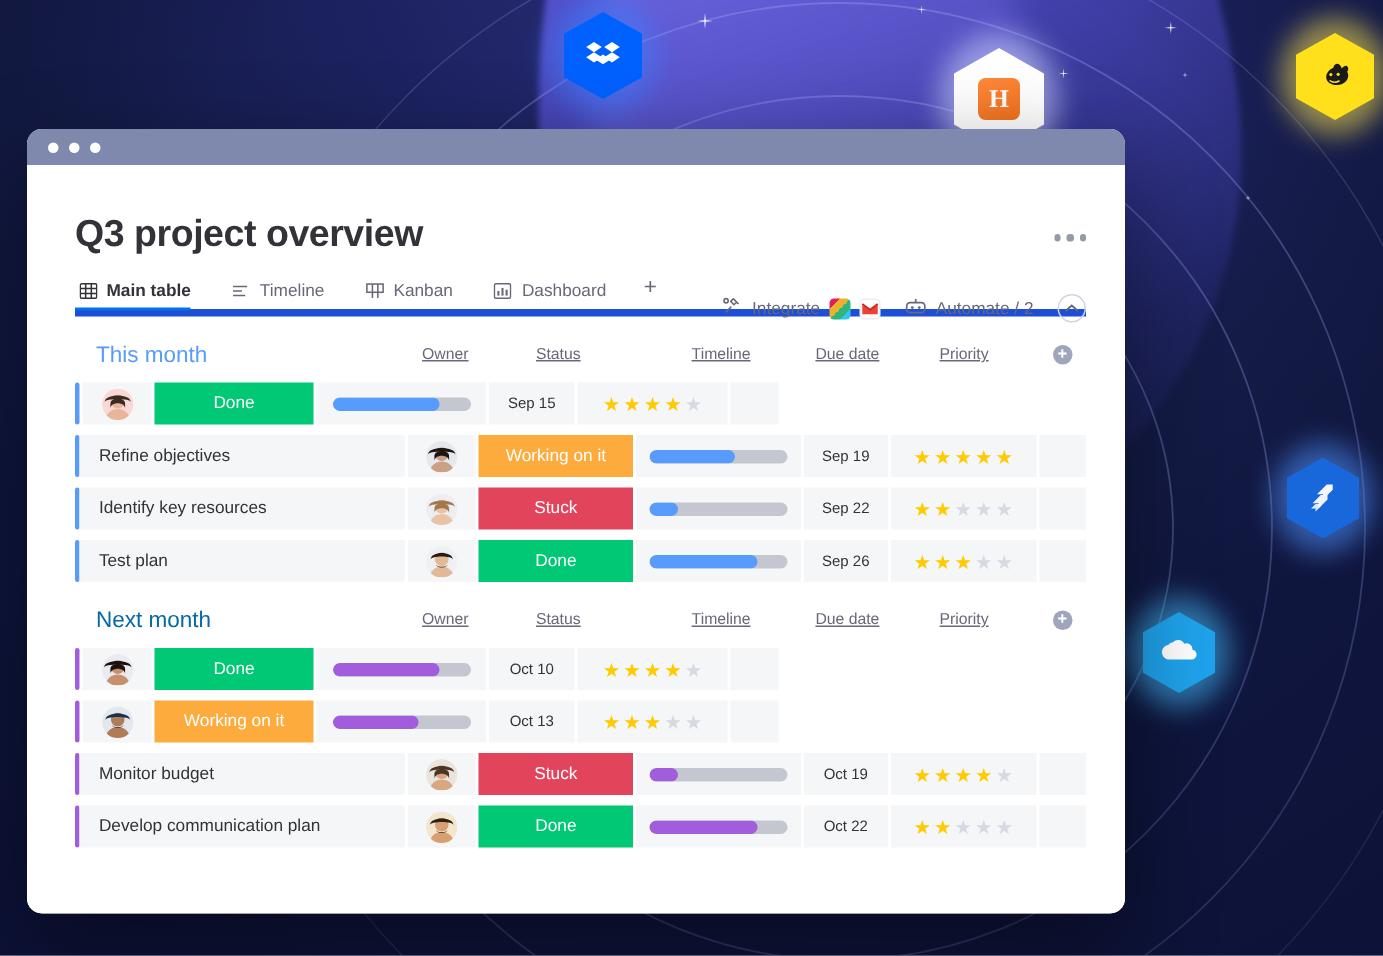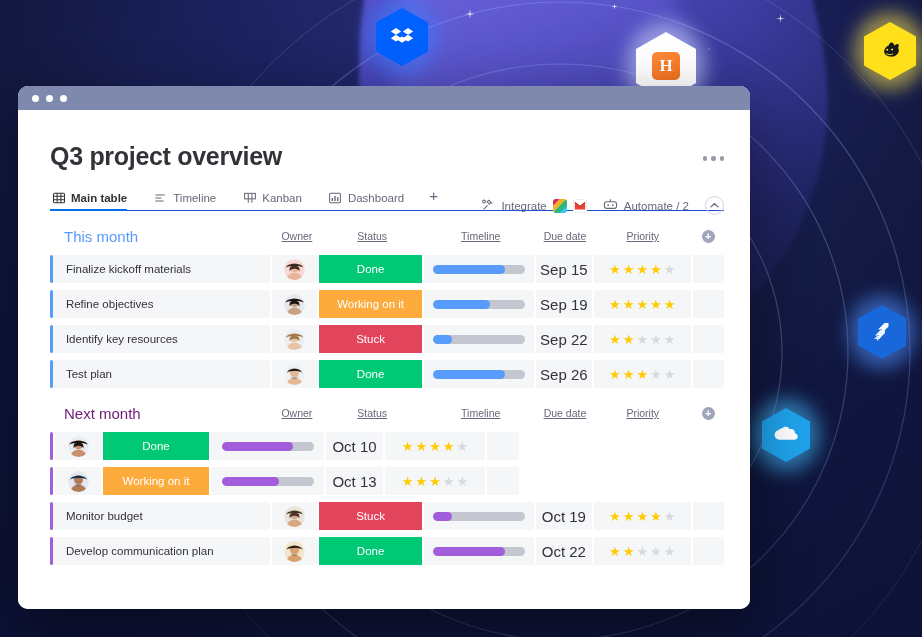--- a/index.html
+++ b/index.html
@@ -55,21 +55,21 @@
   }
   #titlebar { height: 24px; background: #7f89ae; display:flex; align-items:center; padding-left: 14px; gap: 7px; }
   #titlebar .dot { width: 7px; height: 7px; border-radius: 50%; background: #fff; }
   #content { height: calc(100% - 24px); background:#fff; padding: 20px 26px 0 32px; position:relative; }
 
   #pagetitle { font-size: 25px; font-weight: 700; color: #323338; letter-spacing: -.3px; margin-top: 12px; }
   #kebab { position:absolute; right: 26px; top: 46px; display:flex; gap:4px; }
   #kebab i { width:4.5px; height:4.5px; border-radius:50%; background:#9699a6; display:block; }
 
   #tabrow { display:flex; align-items:flex-end; margin-top: 14px; height: 26px;
-            border-bottom: 1px solid #1d4ed8; position: relative; }
+            border-bottom: 5px solid #1d4ed8; position: relative; }
   .tab { display:flex; align-items:center; gap:6px; font-size:11.5px; color:#676879; padding: 0 11px 6px 2px;
          margin-right: 14px; position:relative; white-space:nowrap; }
   .tab.active { color:#323338; font-weight:600; }
   .tab.active:after { content:""; position:absolute; left:0; right:11px; bottom:-1px; height:2px; background:#0073ea; }
   .tab .ti { width:13px; height:13px; display:inline-flex; align-items:center; justify-content:center; color:#676879; }
   .tabplus { font-size:15px; color:#676879; padding-bottom:6px; }
 
   #toolright { position:absolute; right: 26px; top: 86px; display:flex; align-items:center; gap:16px; font-size:11.5px; color:#676879; }
   .tool { display:flex; align-items:center; gap:6px; }
   .appbadge { width:14px; height:14px; border-radius:3px; display:inline-block; }
@@ -91,21 +91,21 @@
   .row { display:flex; align-items:stretch; height: 28px; margin-bottom: 7px; }
   .accent { width:3px; border-radius:2px; }
   .namecell { width:223px; background:#f5f6f8; display:flex; align-items:center; padding-left:13px;
               font-size:11.5px; color:#323338; border-radius:0 2px 2px 0; }
   .ownercell { width:46px; background:#f5f6f8; display:flex; align-items:center; justify-content:center; margin-left:2px; }
   .avatar { width:21px; height:21px; border-radius:50%; overflow:hidden; display:block; }
   .statuscell { width:106px; display:flex; align-items:center; justify-content:center; color:#fff; font-size:11.5px; margin-left:2px; }
   .timecell { width:113px; background:#f5f6f8; display:flex; align-items:center; justify-content:center; margin-left:2px; }
   .bar { width:92px; height:9px; border-radius:5px; background:#c4c7d0; overflow:hidden; }
   .barfill { height:100%; border-radius:5px; }
-  .duecell { width:57px; background:#f5f6f8; display:flex; align-items:center; justify-content:center; font-size:15px; color:#323338; margin-left:2px; }
+  .duecell { width:57px; background:#f5f6f8; display:flex; align-items:center; justify-content:center; font-size:10px; color:#323338; margin-left:2px; }
   .pricell { width:100px; background:#f5f6f8; display:flex; align-items:center; justify-content:center; gap:2px; margin-left:2px; }
   .star5 { font-size:13px; line-height:13px; color:#d7d9e0; }
   .star5.on { color:#ffcb00; }
   .endcell { width:32px; background:#f5f6f8; margin-left:2px; }
 </style>
 </head>
 <body>
 
 <div id="bg">
   <div class="beam"></div>
@@ -320,21 +320,20 @@
             <div class="colh c-timeline">Timeline</div>
             <div class="colh c-due">Due date</div>
             <div class="colh c-priority">Priority</div>
             <div class="c-add">
               <div class="addcol">+</div>
             </div>
           </div>
           <div style="height: 8px;"></div>
           <div class="row">
             <div class="accent" style="background:#579bfc"></div>
-            <div class="namecell">Finalize kickoff materials</div>
             <div class="ownercell">
               <span class="avatar"><svg viewBox="0 0 24 24" width="21" height="21">
     <circle cx="12" cy="12" r="12" fill="#f9d8d6"></circle>
     <circle cx="12" cy="10" r="5.2" fill="#e8b49a"></circle>
     <path d="M2.6 24 C3.6 18.2 7.4 15.6 12 15.6 C16.6 15.6 20.4 18.2 21.4 24 Z" fill="#e8b49a"></path>
     <path d="M2 10.4 C2 3.6 22 3.6 22 10.4 C22 7.2 2 7.2 2 10.4 Z" fill="#3b2a22"></path>
     <path d="M6.4 11.8 C6 6.2 18 6.2 17.6 11.8 L17.6 15.8 C18.4 9.6 5.6 9.6 6.4 15.8 Z" fill="#3b2a22"></path>
 
   </svg></span>
             </div>
@@ -437,21 +436,21 @@
               <span class="star5 on">★</span>
               <span class="star5 on">★</span>
               <span class="star5 ">★</span>
               <span class="star5 ">★</span>
             </div>
             <div class="endcell"></div>
           </div>
         </div>
         <div class="group">
           <div class="grouphead">
-            <div class="grouptitle" style="color:#701a75">Next month</div>
+            <div class="grouptitle" style="color:#0369a1">Next month</div>
             <div class="colh c-owner">Owner</div>
             <div class="colh c-status">Status</div>
             <div class="colh c-timeline">Timeline</div>
             <div class="colh c-due">Due date</div>
             <div class="colh c-priority">Priority</div>
             <div class="c-add">
               <div class="addcol">+</div>
             </div>
           </div>
           <div style="height: 8px;"></div>

